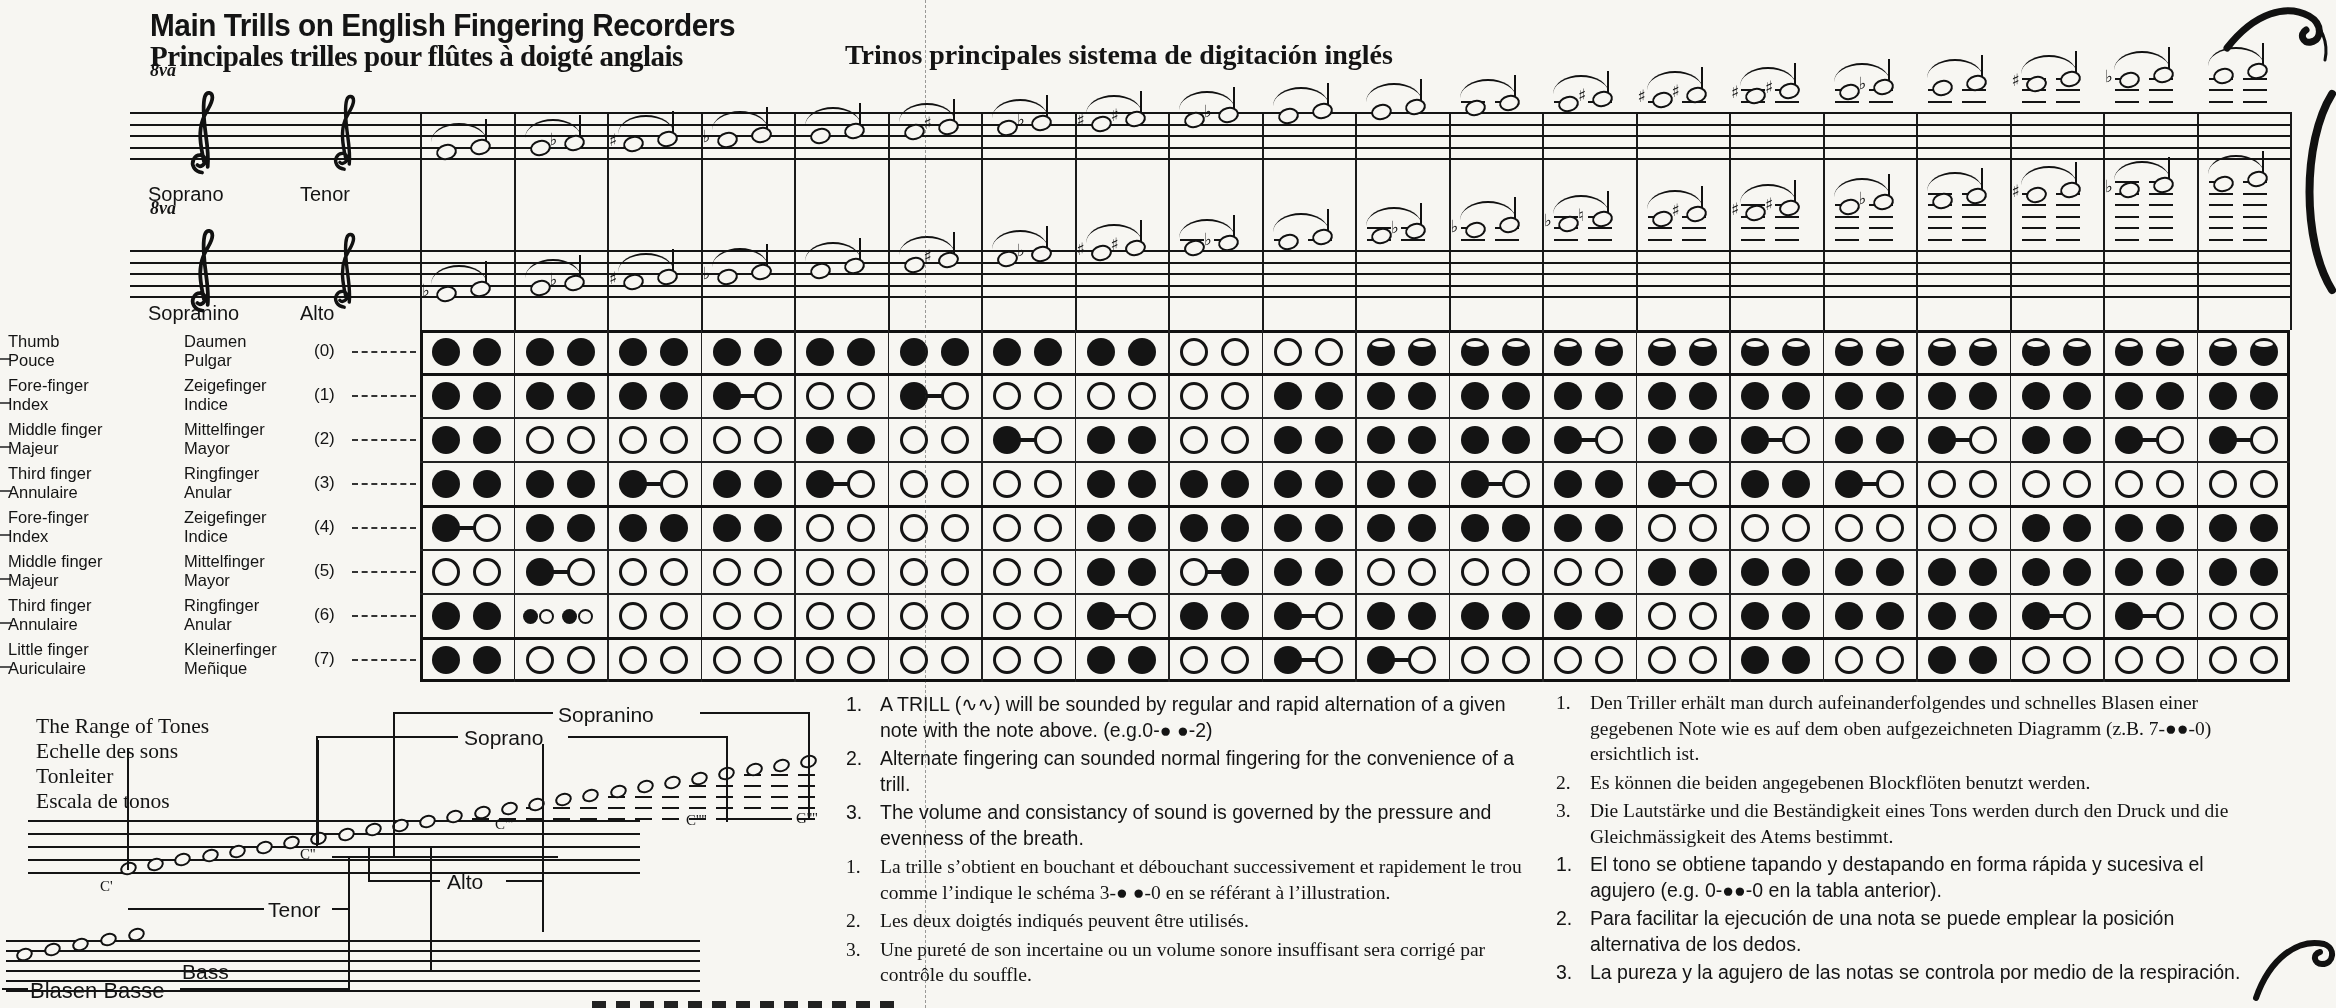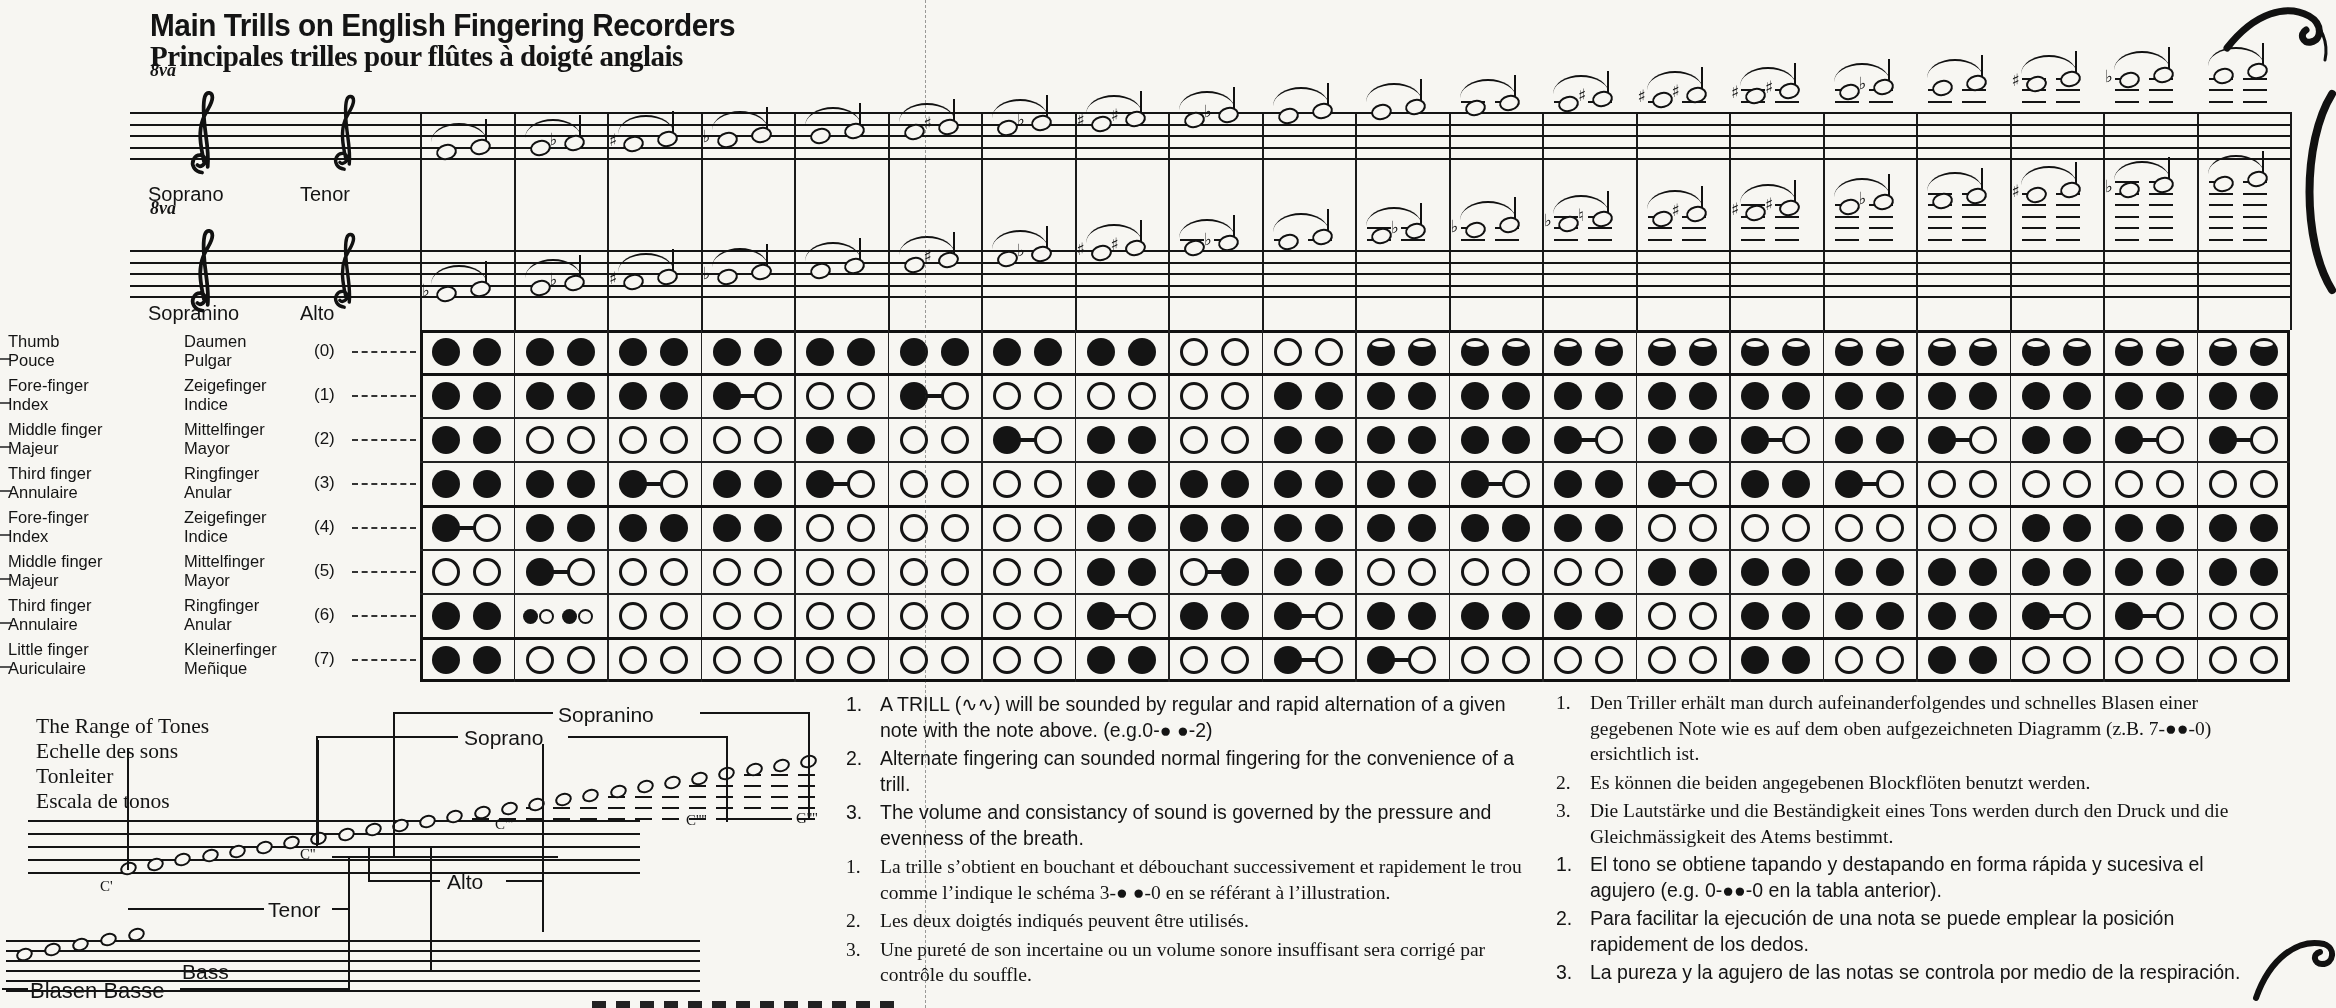--- a/index.html
+++ b/index.html
@@ -55,20 +55,21 @@
   .fold{position:absolute;top:0;bottom:0;width:1px;border-left:1.4px dashed rgba(40,40,40,.45);}
   svg{position:absolute;overflow:visible;}
 </style>
 </head>
 <body>
 
 <div id="page">
 
   <div class="abs title-en" style="left:150px;top:8px;">Main Trills on English Fingering Recorders</div>
   <div class="abs title-fr" style="left:150px;top:40px;">Principales trilles pour flûtes à doigté anglais</div>
+  <div class="abs title-es" style="left:845px;top:39px;">Trinos principales sistema de digitación inglés</div>
 
   <div id="staves-host">
       <div class="abs barline" style="left:420px;top:112px;height:218px;"></div>
       <div class="abs barline" style="left:513.5px;top:112px;height:218px;"></div>
       <div class="abs barline" style="left:607px;top:112px;height:218px;"></div>
       <div class="abs barline" style="left:700.5px;top:112px;height:218px;"></div>
       <div class="abs barline" style="left:794px;top:112px;height:218px;"></div>
       <div class="abs barline" style="left:887.5px;top:112px;height:218px;"></div>
       <div class="abs barline" style="left:981px;top:112px;height:218px;"></div>
       <div class="abs barline" style="left:1074.5px;top:112px;height:218px;"></div>
@@ -1012,21 +1013,21 @@
         <div>Die Lautstärke und die Beständigkeit eines Tons werden durch den Druck und die Gleichmässigkeit des Atems bestimmt.</div>
       </div>
     </div>
   <div class="instr sans" style="left:1556px;top:852px;" id="instr-es">
       <div class="item" style="position: relative;">
         <div class="num">1.</div>
         <div>El tono se obtiene tapando y destapando en forma rápida y sucesiva el agujero (e.g. 0-●●-0 en la tabla anterior).</div>
       </div>
       <div class="item" style="position: relative;">
         <div class="num">2.</div>
-        <div>Para facilitar la ejecución de una nota se puede emplear la posición rapidement de los dedos.</div>
+        <div>Para facilitar la ejecución de una nota se puede emplear la posición alternativa de los dedos.</div>
       </div>
       <div class="item" style="position: relative;">
         <div class="num">3.</div>
         <div>La pureza y la agujero de las notas se controla por medio de la respiración.</div>
       </div>
     </div>
 
   <div class="fold" style="left:925px;"></div>
 
   <svg class="abs" style="left:2225px;top:2px;" width="111" height="66" viewBox="0 0 111 66">

